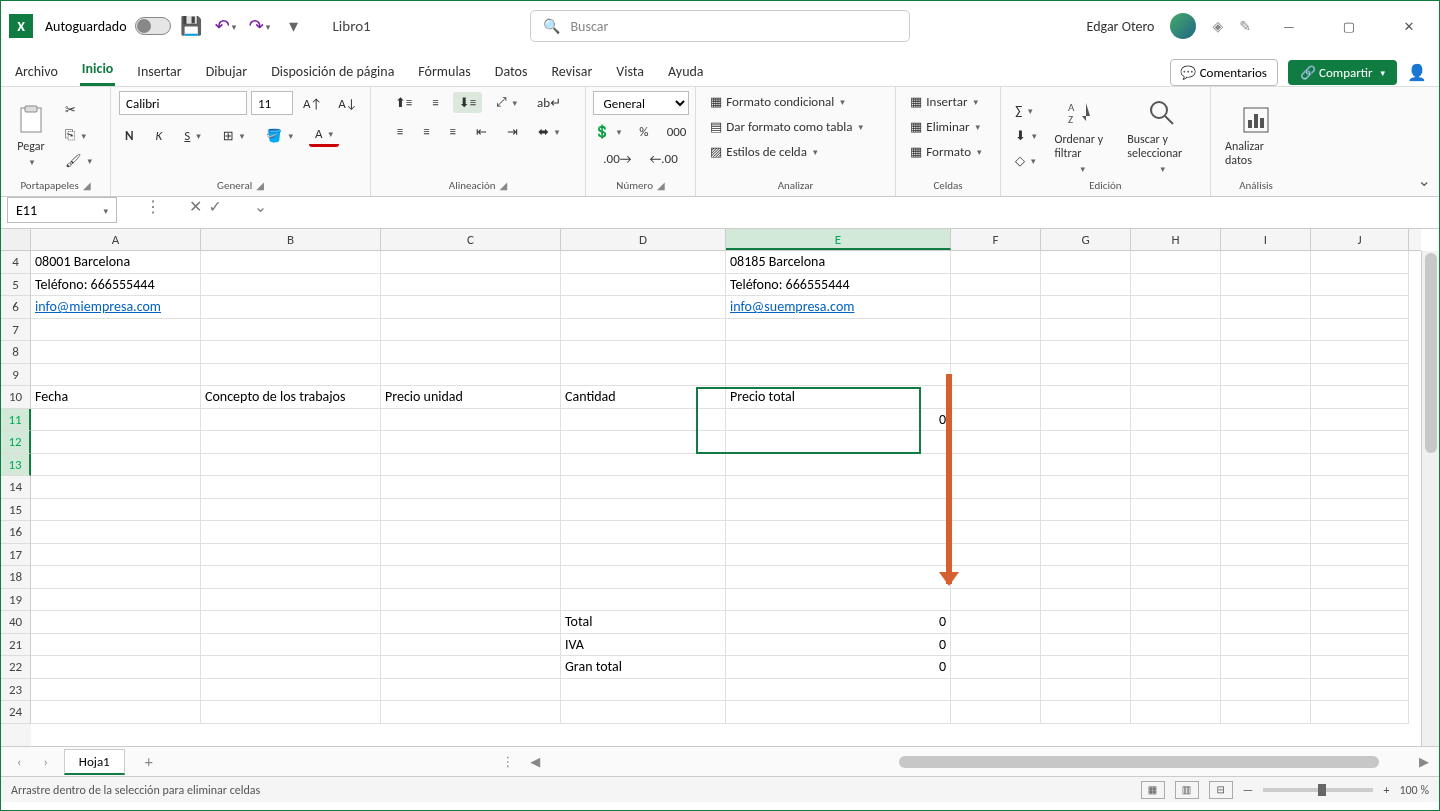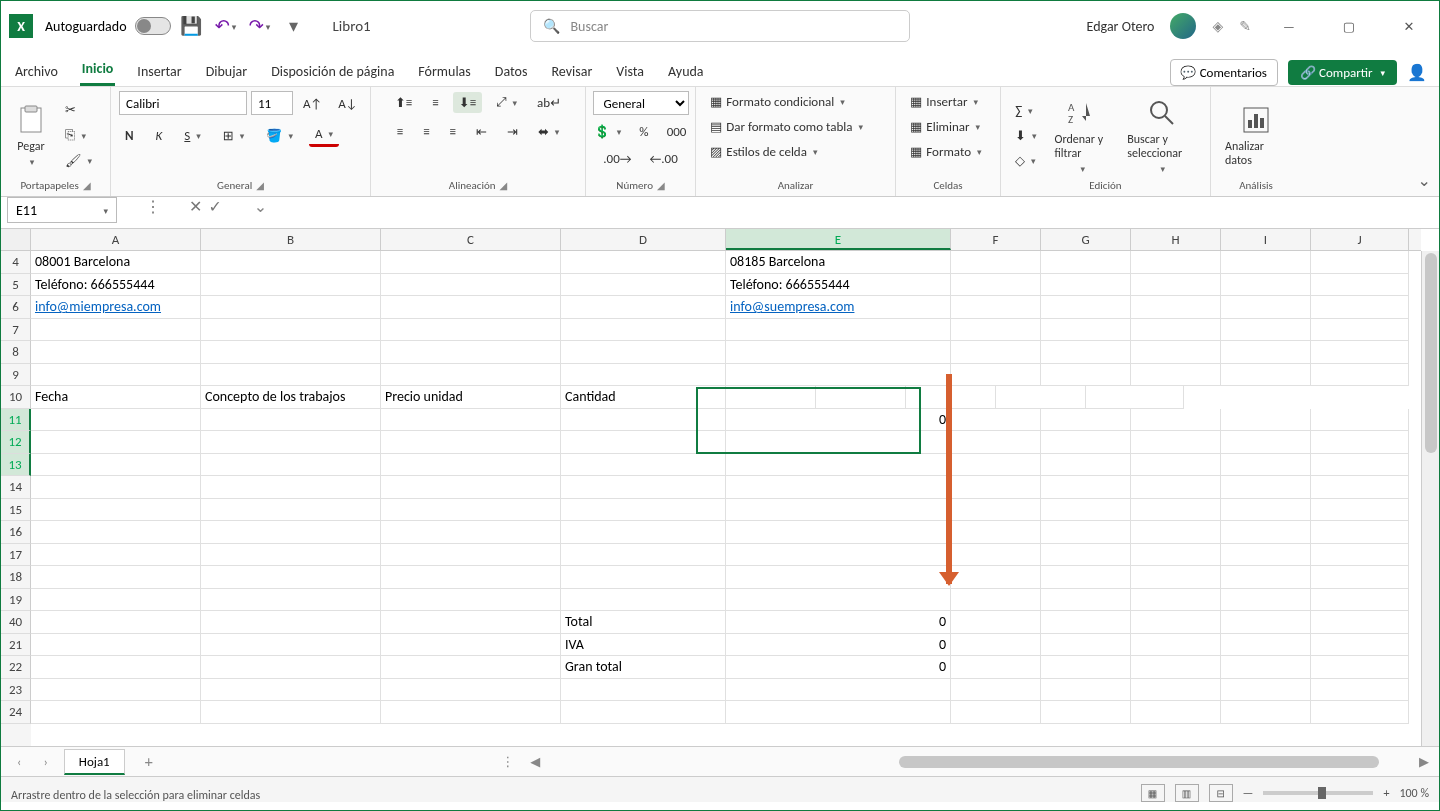--- a/index.html
+++ b/index.html
@@ -71,21 +71,21 @@
 
 
 .sheet-bar { height:30px; border-top:1px solid #ccc; display:flex; align-items:center; padding:0 10px; gap:10px; font-size:13px; background:#fafafa; }
 .sheet-nav { color:#888; padding:0 6px; }
 .sheet-tab { padding:4px 14px; background:#fff; border:1px solid #ccc; border-bottom:2px solid #107c41; }
 .sheet-add { color:#888; padding:0 10px; font-size:16px; }
 .hscroll { flex:1; height:16px; display:flex; align-items:center; margin-left:auto; max-width:530px; }
 .hthumb { height:12px; background:#c7c7c7; border-radius:6px; width:480px; margin-left:20px; }
 
 
-.status { height:26px; border-top:1px solid #ccc; display:flex; align-items:flex-end; padding:0 10px; font-size:12px; color:#555; background:#f5f5f5; }
+.status { height:26px; border-top:1px solid #ccc; display:flex; align-items:center; padding:0 10px; font-size:12px; color:#555; background:#f5f5f5; }
 .status-right { margin-left:auto; display:flex; align-items:center; gap:10px; }
 .view-btn { width:24px; height:18px; border:1px solid #aaa; display:flex; align-items:center; justify-content:center; font-size:10px; }
 .zoom-slider { width:110px; height:4px; background:#ccc; position:relative; }
 .zoom-slider::after{ content:""; width:8px;height:12px;background:#666;position:absolute;left:50%;top:-4px; }
 
 svg { overflow:visible; }
 </style>
 </head>
 <body>
 
@@ -423,20 +423,21 @@
         <div class="cell" style="width: 90px;"></div>
         <div class="cell" style="width: 90px;"></div>
         <div class="cell" style="width: 90px;"></div>
         <div class="cell" style="width: 98px;"></div>
       </div>
       <div class="crow">
         <div class="cell" style="width: 170px;">Fecha</div>
         <div class="cell" style="width: 180px;">Concepto de los trabajos</div>
         <div class="cell" style="width: 180px;">Precio unidad</div>
         <div class="cell" style="width: 165px;">Cantidad</div>
+        <div class="cell" style="width: 225px;">Precio total</div>
         <div class="cell" style="width: 90px;"></div>
         <div class="cell" style="width: 90px;"></div>
         <div class="cell" style="width: 90px;"></div>
         <div class="cell" style="width: 90px;"></div>
         <div class="cell" style="width: 98px;"></div>
       </div>
       <div class="crow">
         <div class="cell" style="width: 170px;"></div>
         <div class="cell" style="width: 180px;"></div>
         <div class="cell" style="width: 180px;"></div>

